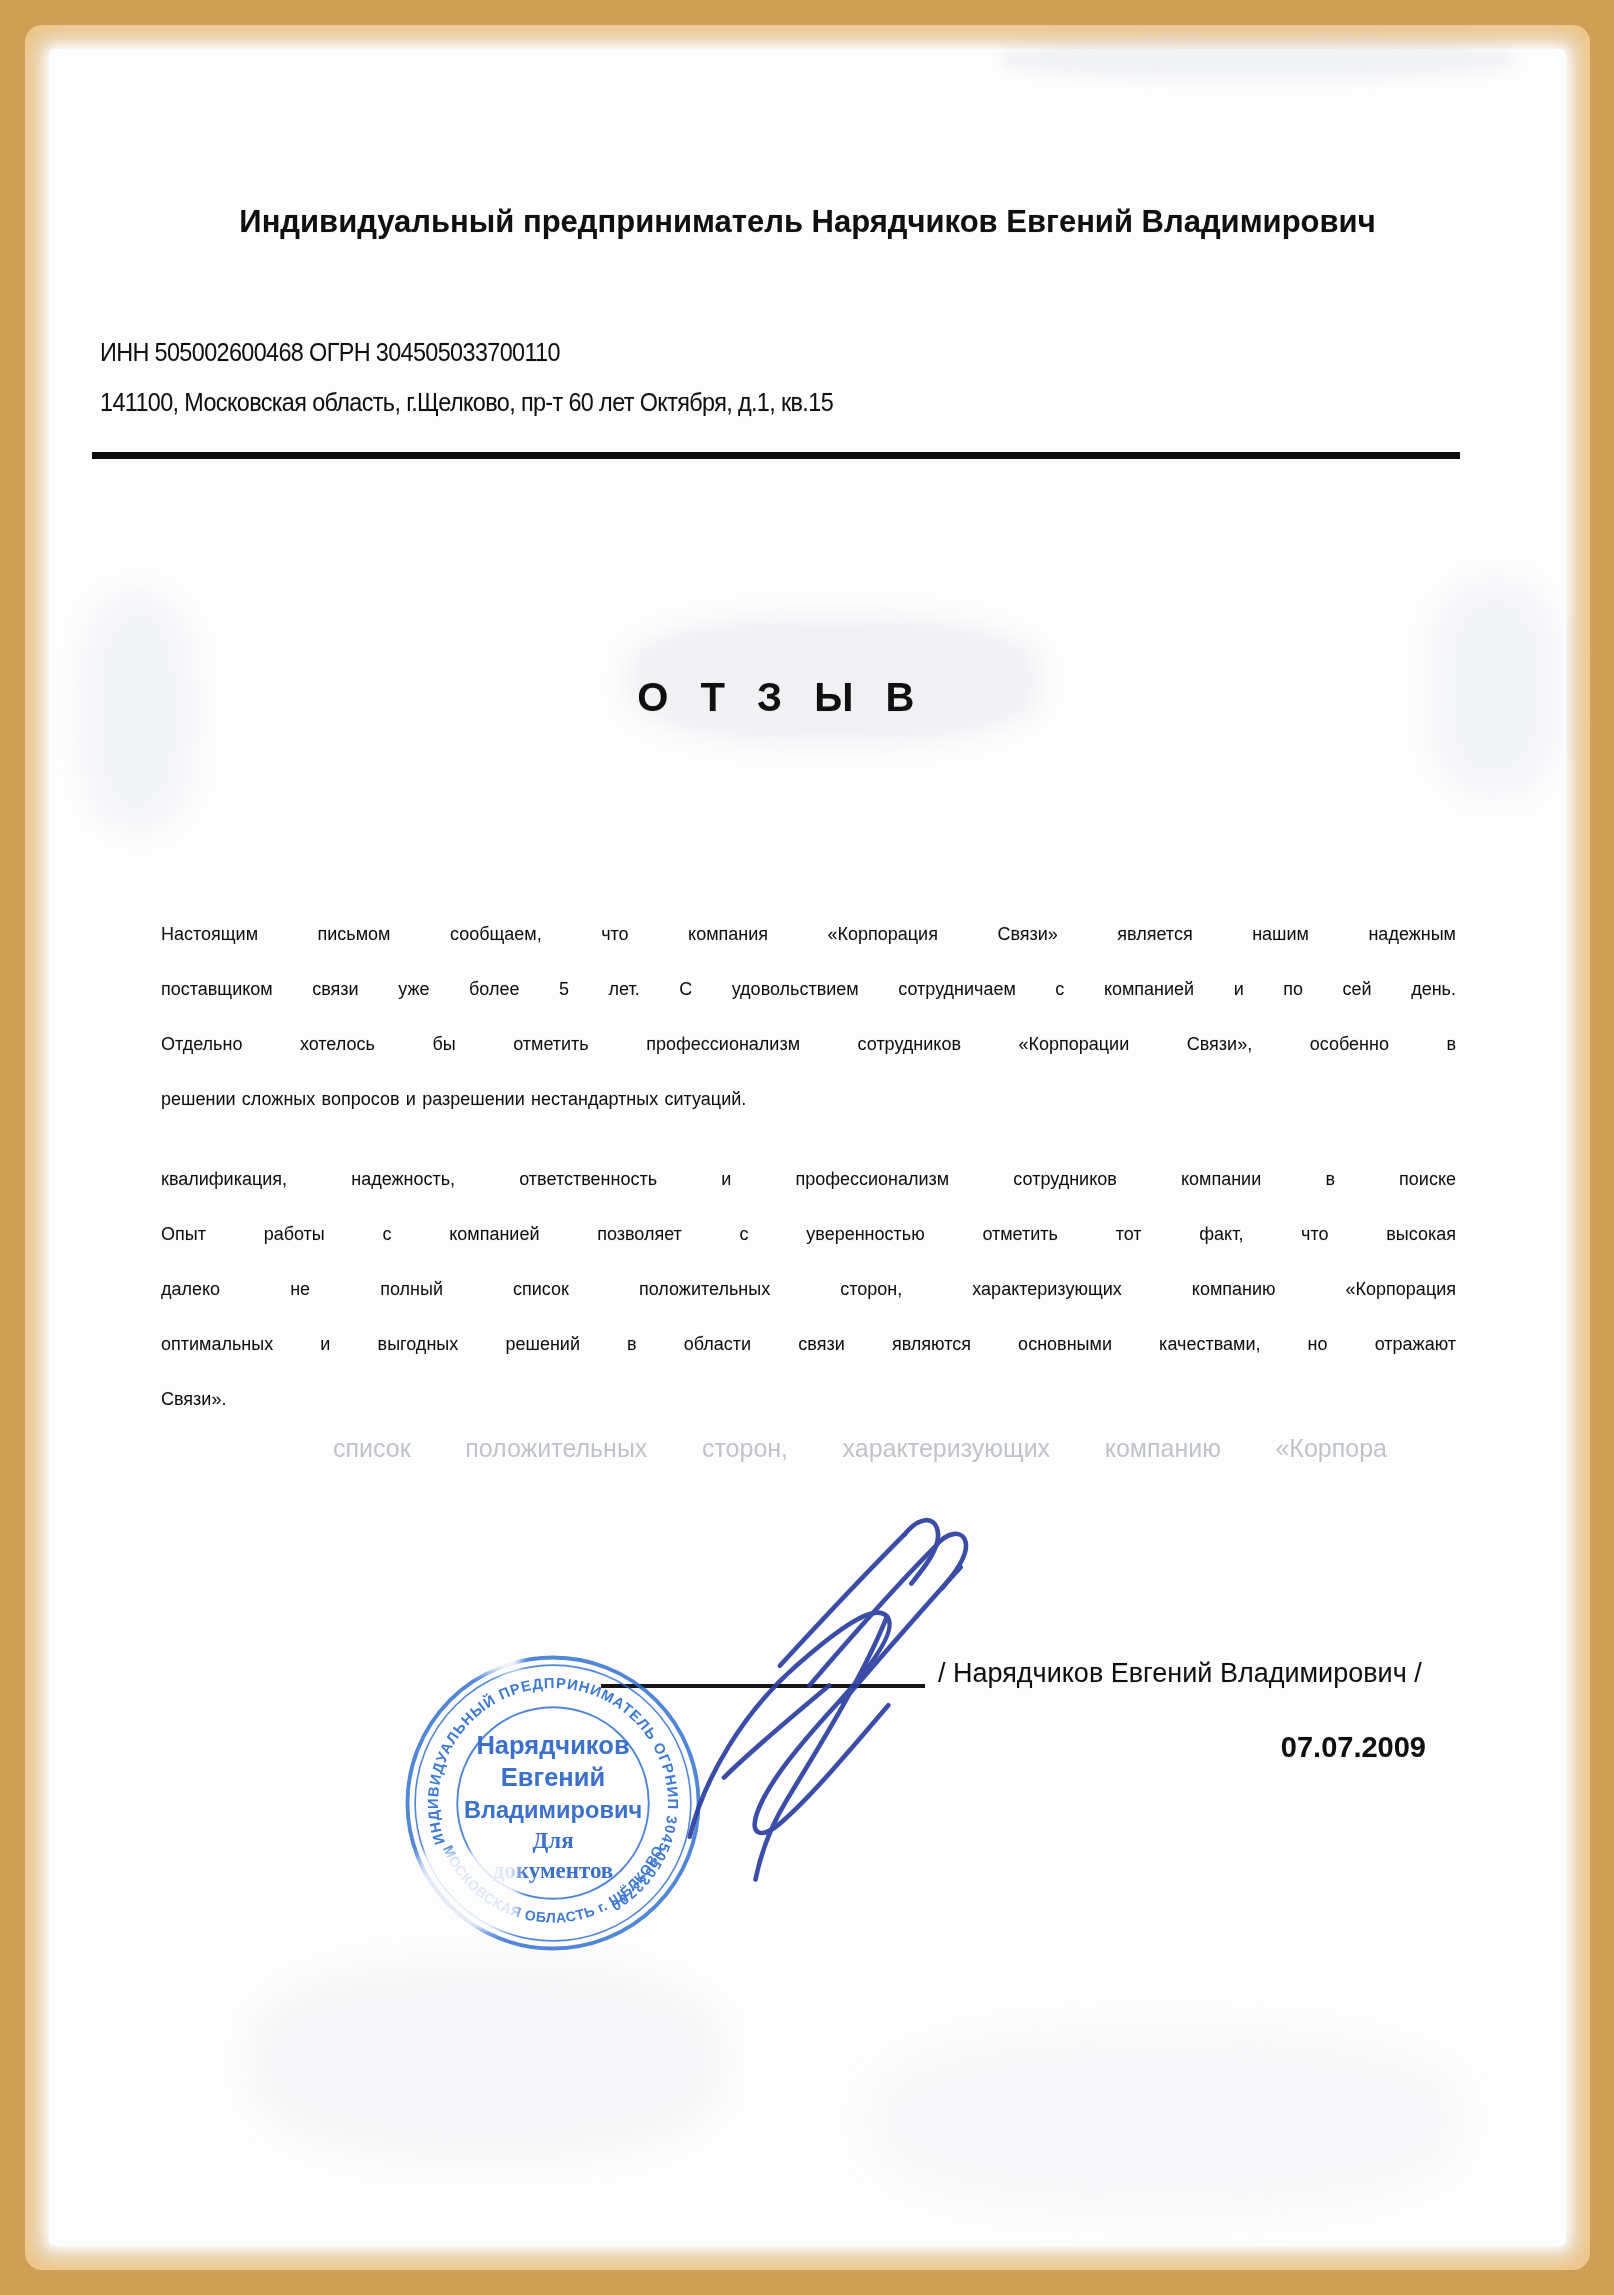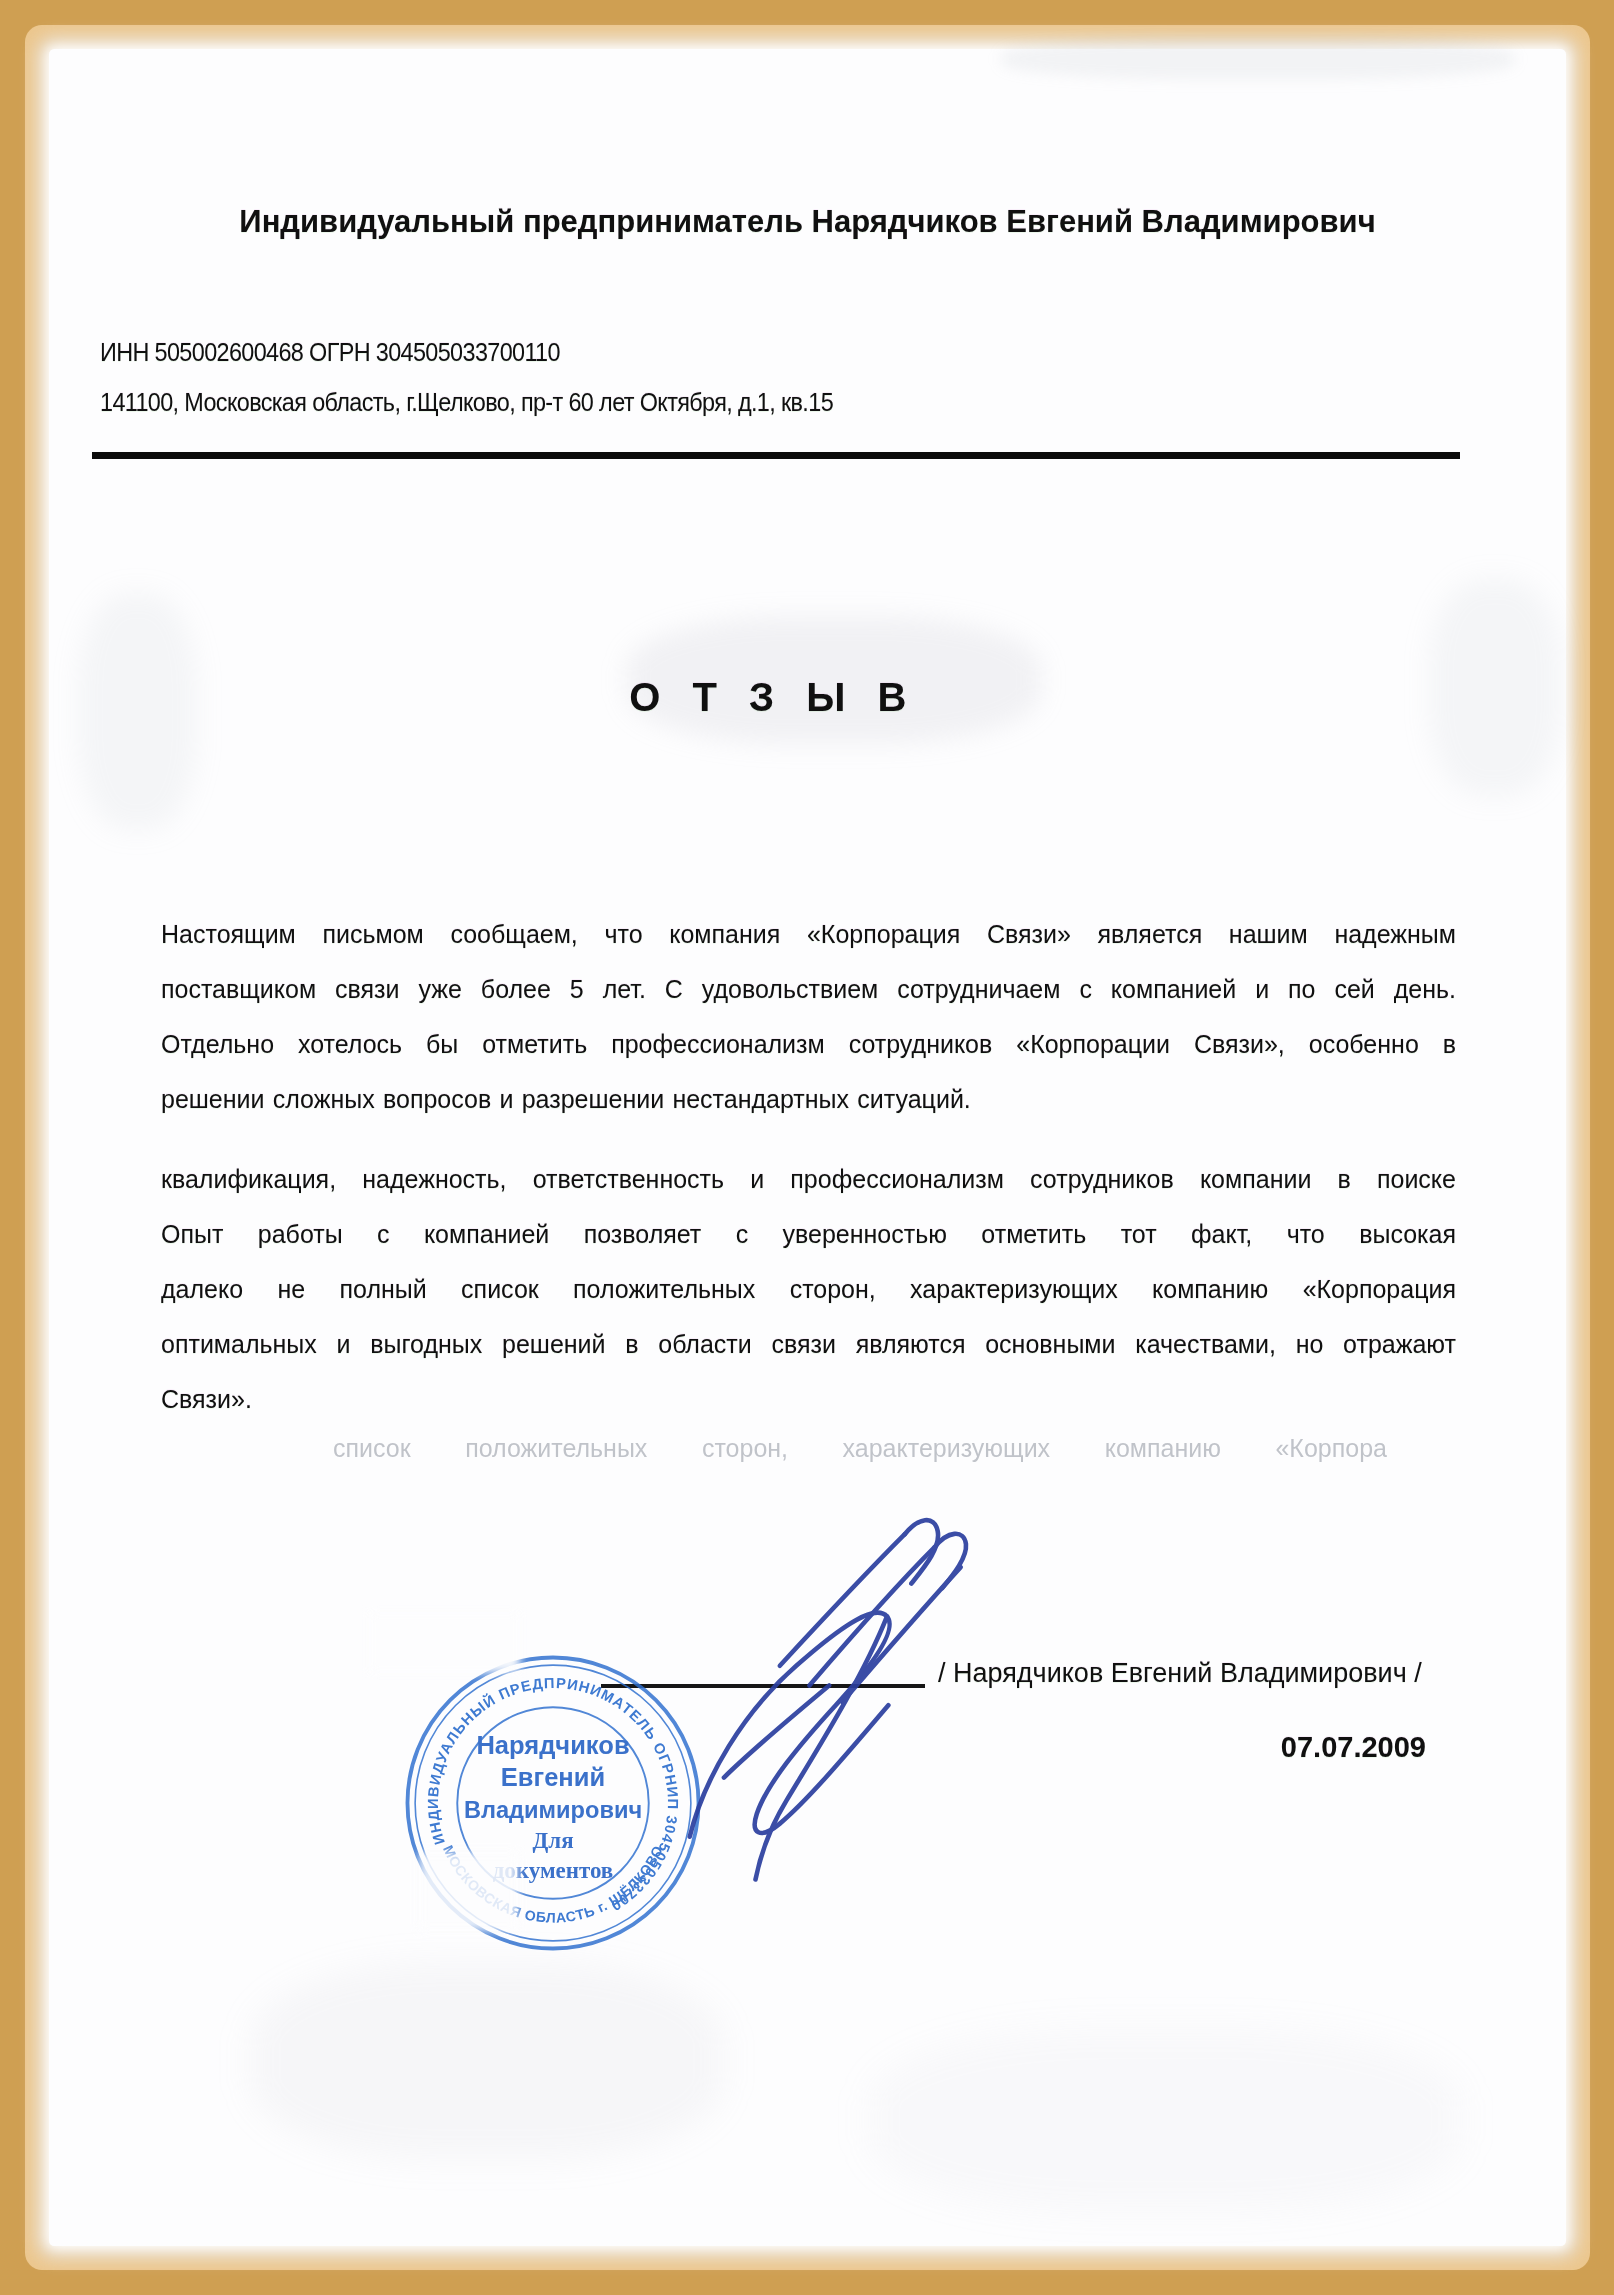--- a/index.html
+++ b/index.html
@@ -16,24 +16,24 @@
   .blot { position:absolute; border-radius:40%; pointer-events:none; }
 
   .ink { color:#101010; text-shadow:0 1.3px 0 rgba(80,200,70,0.10), 0 -0.7px 0 rgba(190,60,190,0.08); }
 
   .hdr-title { position:absolute; left:0; top:204px; width:1615px; text-align:center;
                font-size:31px; font-weight:bold; letter-spacing:0px; }
   .hdr-line  { position:absolute; left:100px; font-size:26px; letter-spacing:-0.7px;
                transform:scaleX(0.90); transform-origin:left; white-space:nowrap; }
   .rule { position:absolute; left:92px; top:452px; width:1368px; height:7.2px; background:#0b0b0b; }
 
-  .doc-heading { position:absolute; left:4px; top:675px; width:1538px; text-align:center;
+  .doc-heading { position:absolute; left:12px; top:675px; width:1538px; text-align:center;
                  font-size:40px; font-weight:bold; letter-spacing:10.5px; }
 
-  .para { position:absolute; left:161px; width:1295px; font-size:25px; line-height:55px;
+  .para { position:absolute; left:161px; width:1295px; font-size:18px; line-height:55px;
           word-spacing:1.3px; }
   .jline { text-align:justify; text-align-last:justify; white-space:normal; }
   .lline { text-align:left; }
 
   .ghost-line { position:absolute; left:333px; top:1434px; width:1054px; font-size:25px;
                 color:rgba(108,114,128,0.42); filter:blur(0.7px);
                 text-align:justify; text-align-last:justify; }
 
   .sig-rule { position:absolute; left:601px; top:1684px; width:324px; height:4px; background:#161616; }
   .sig-name { position:absolute; left:938px; top:1658px; font-size:27px; white-space:nowrap; }

